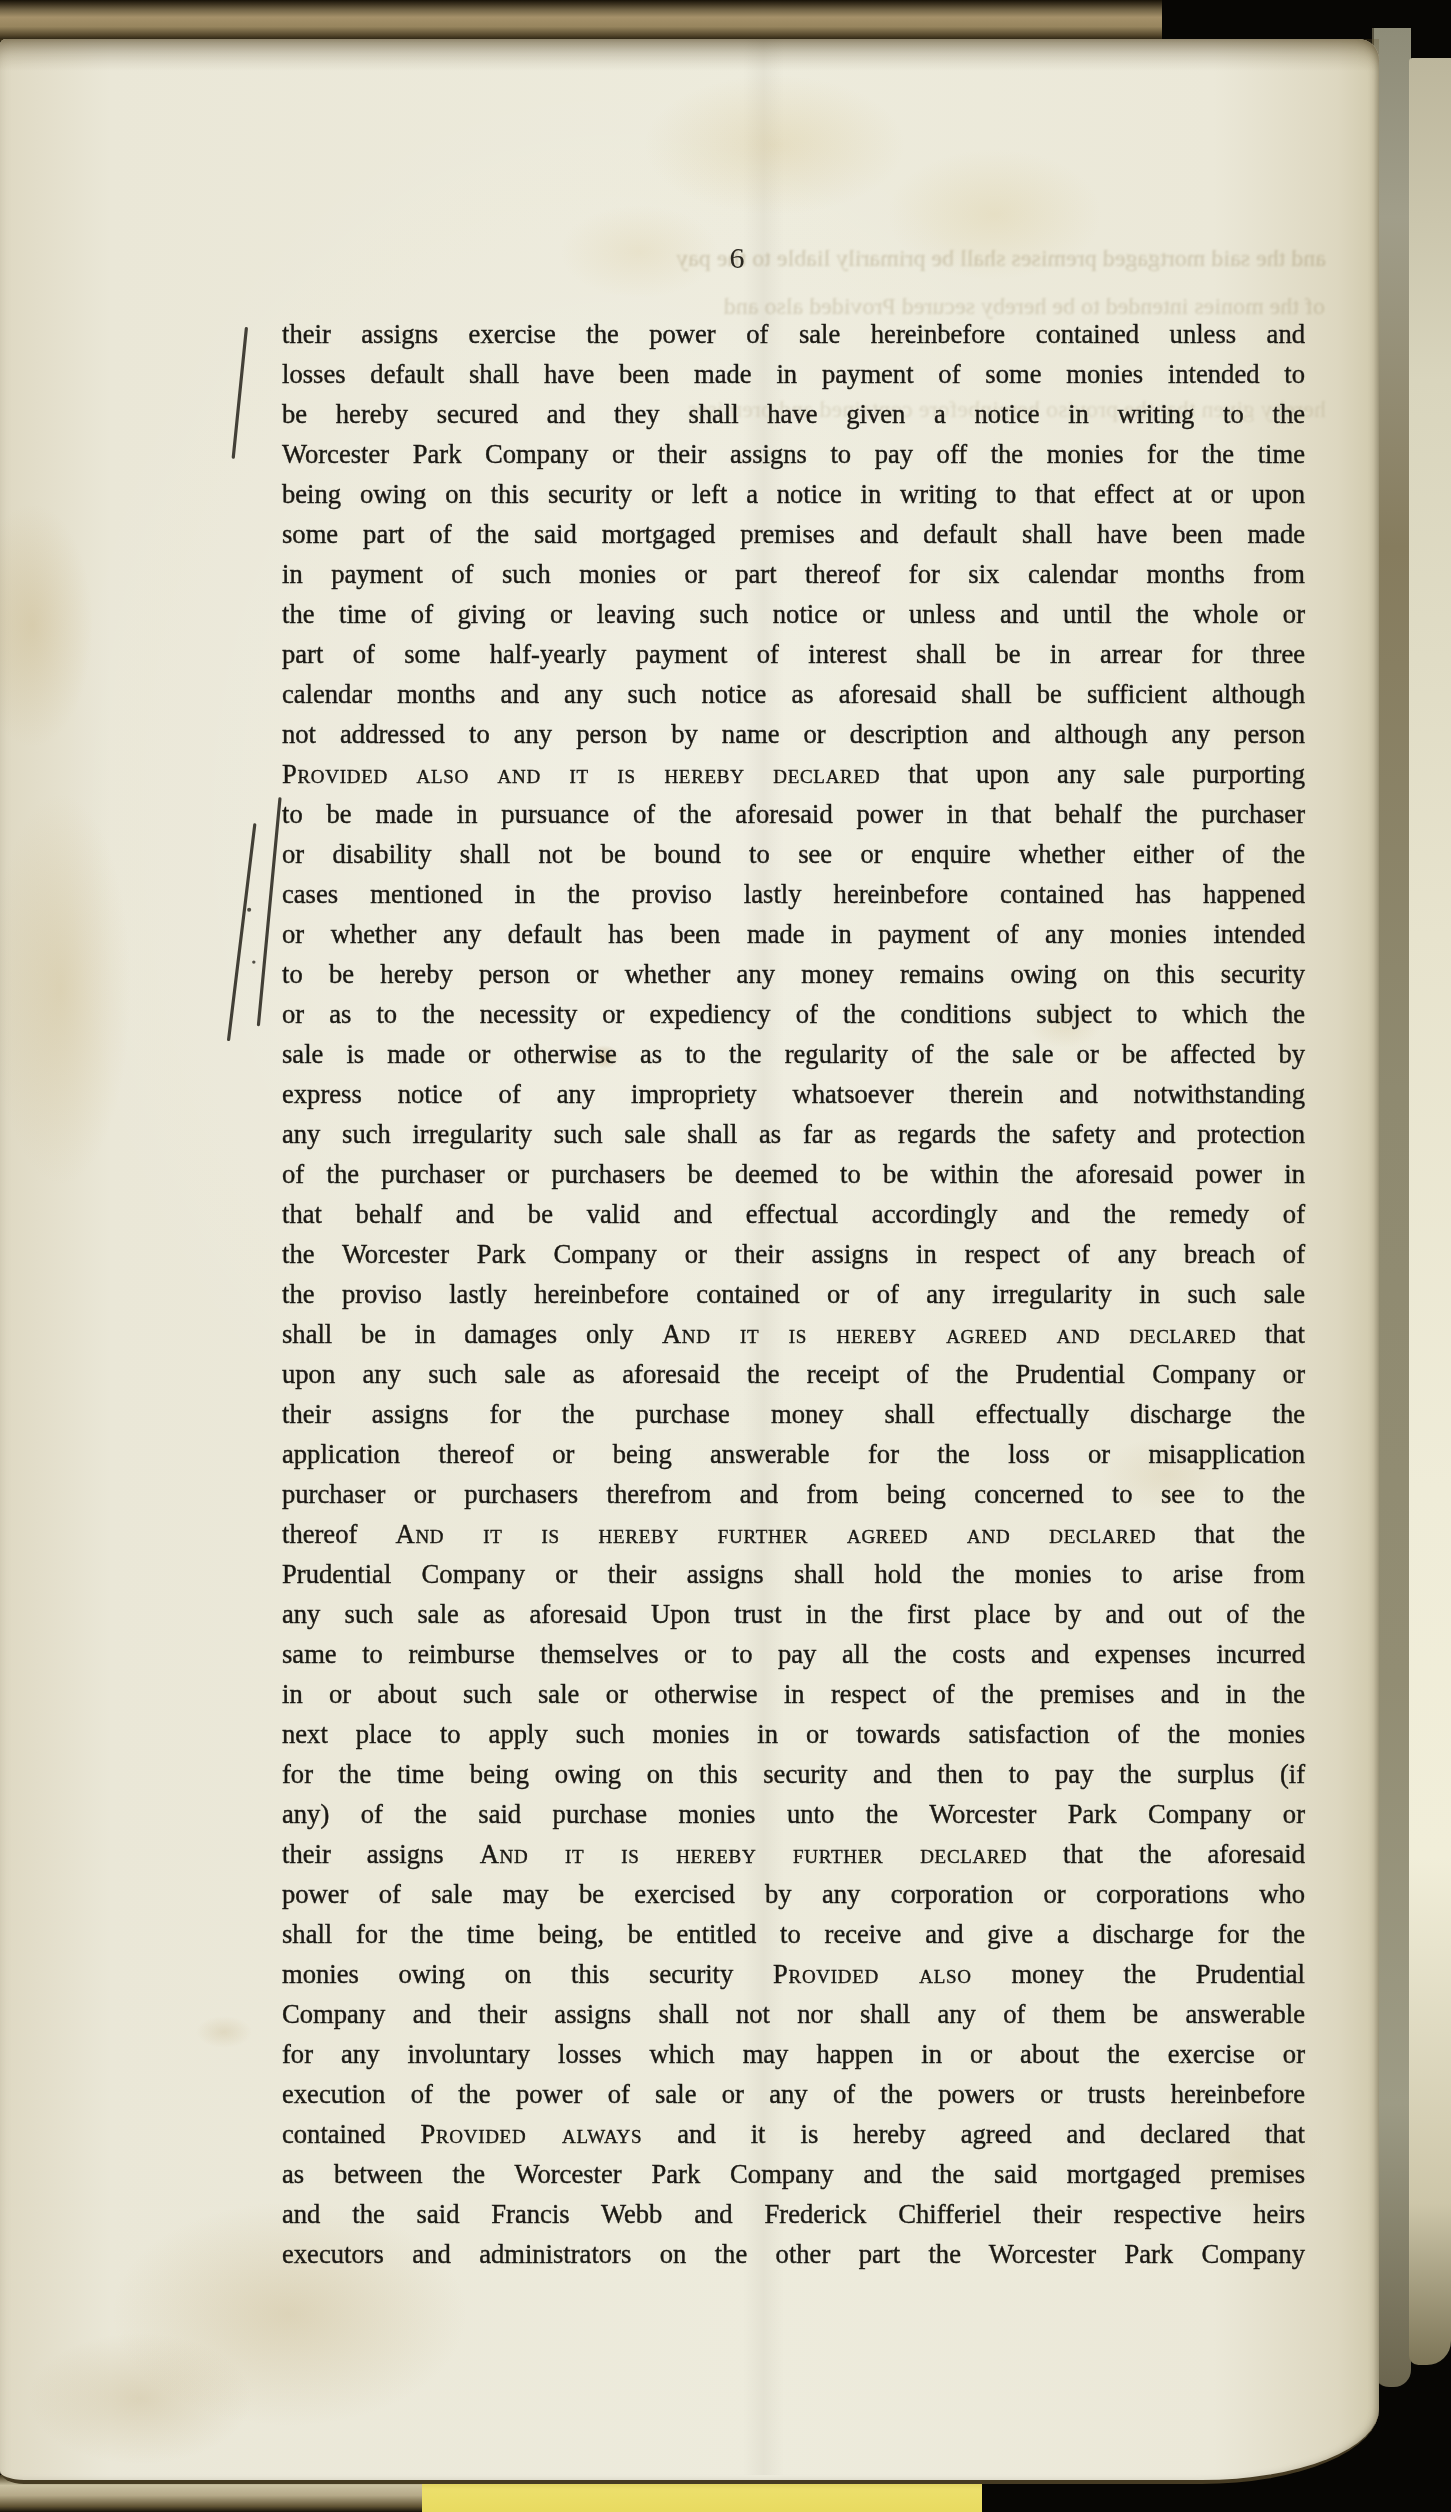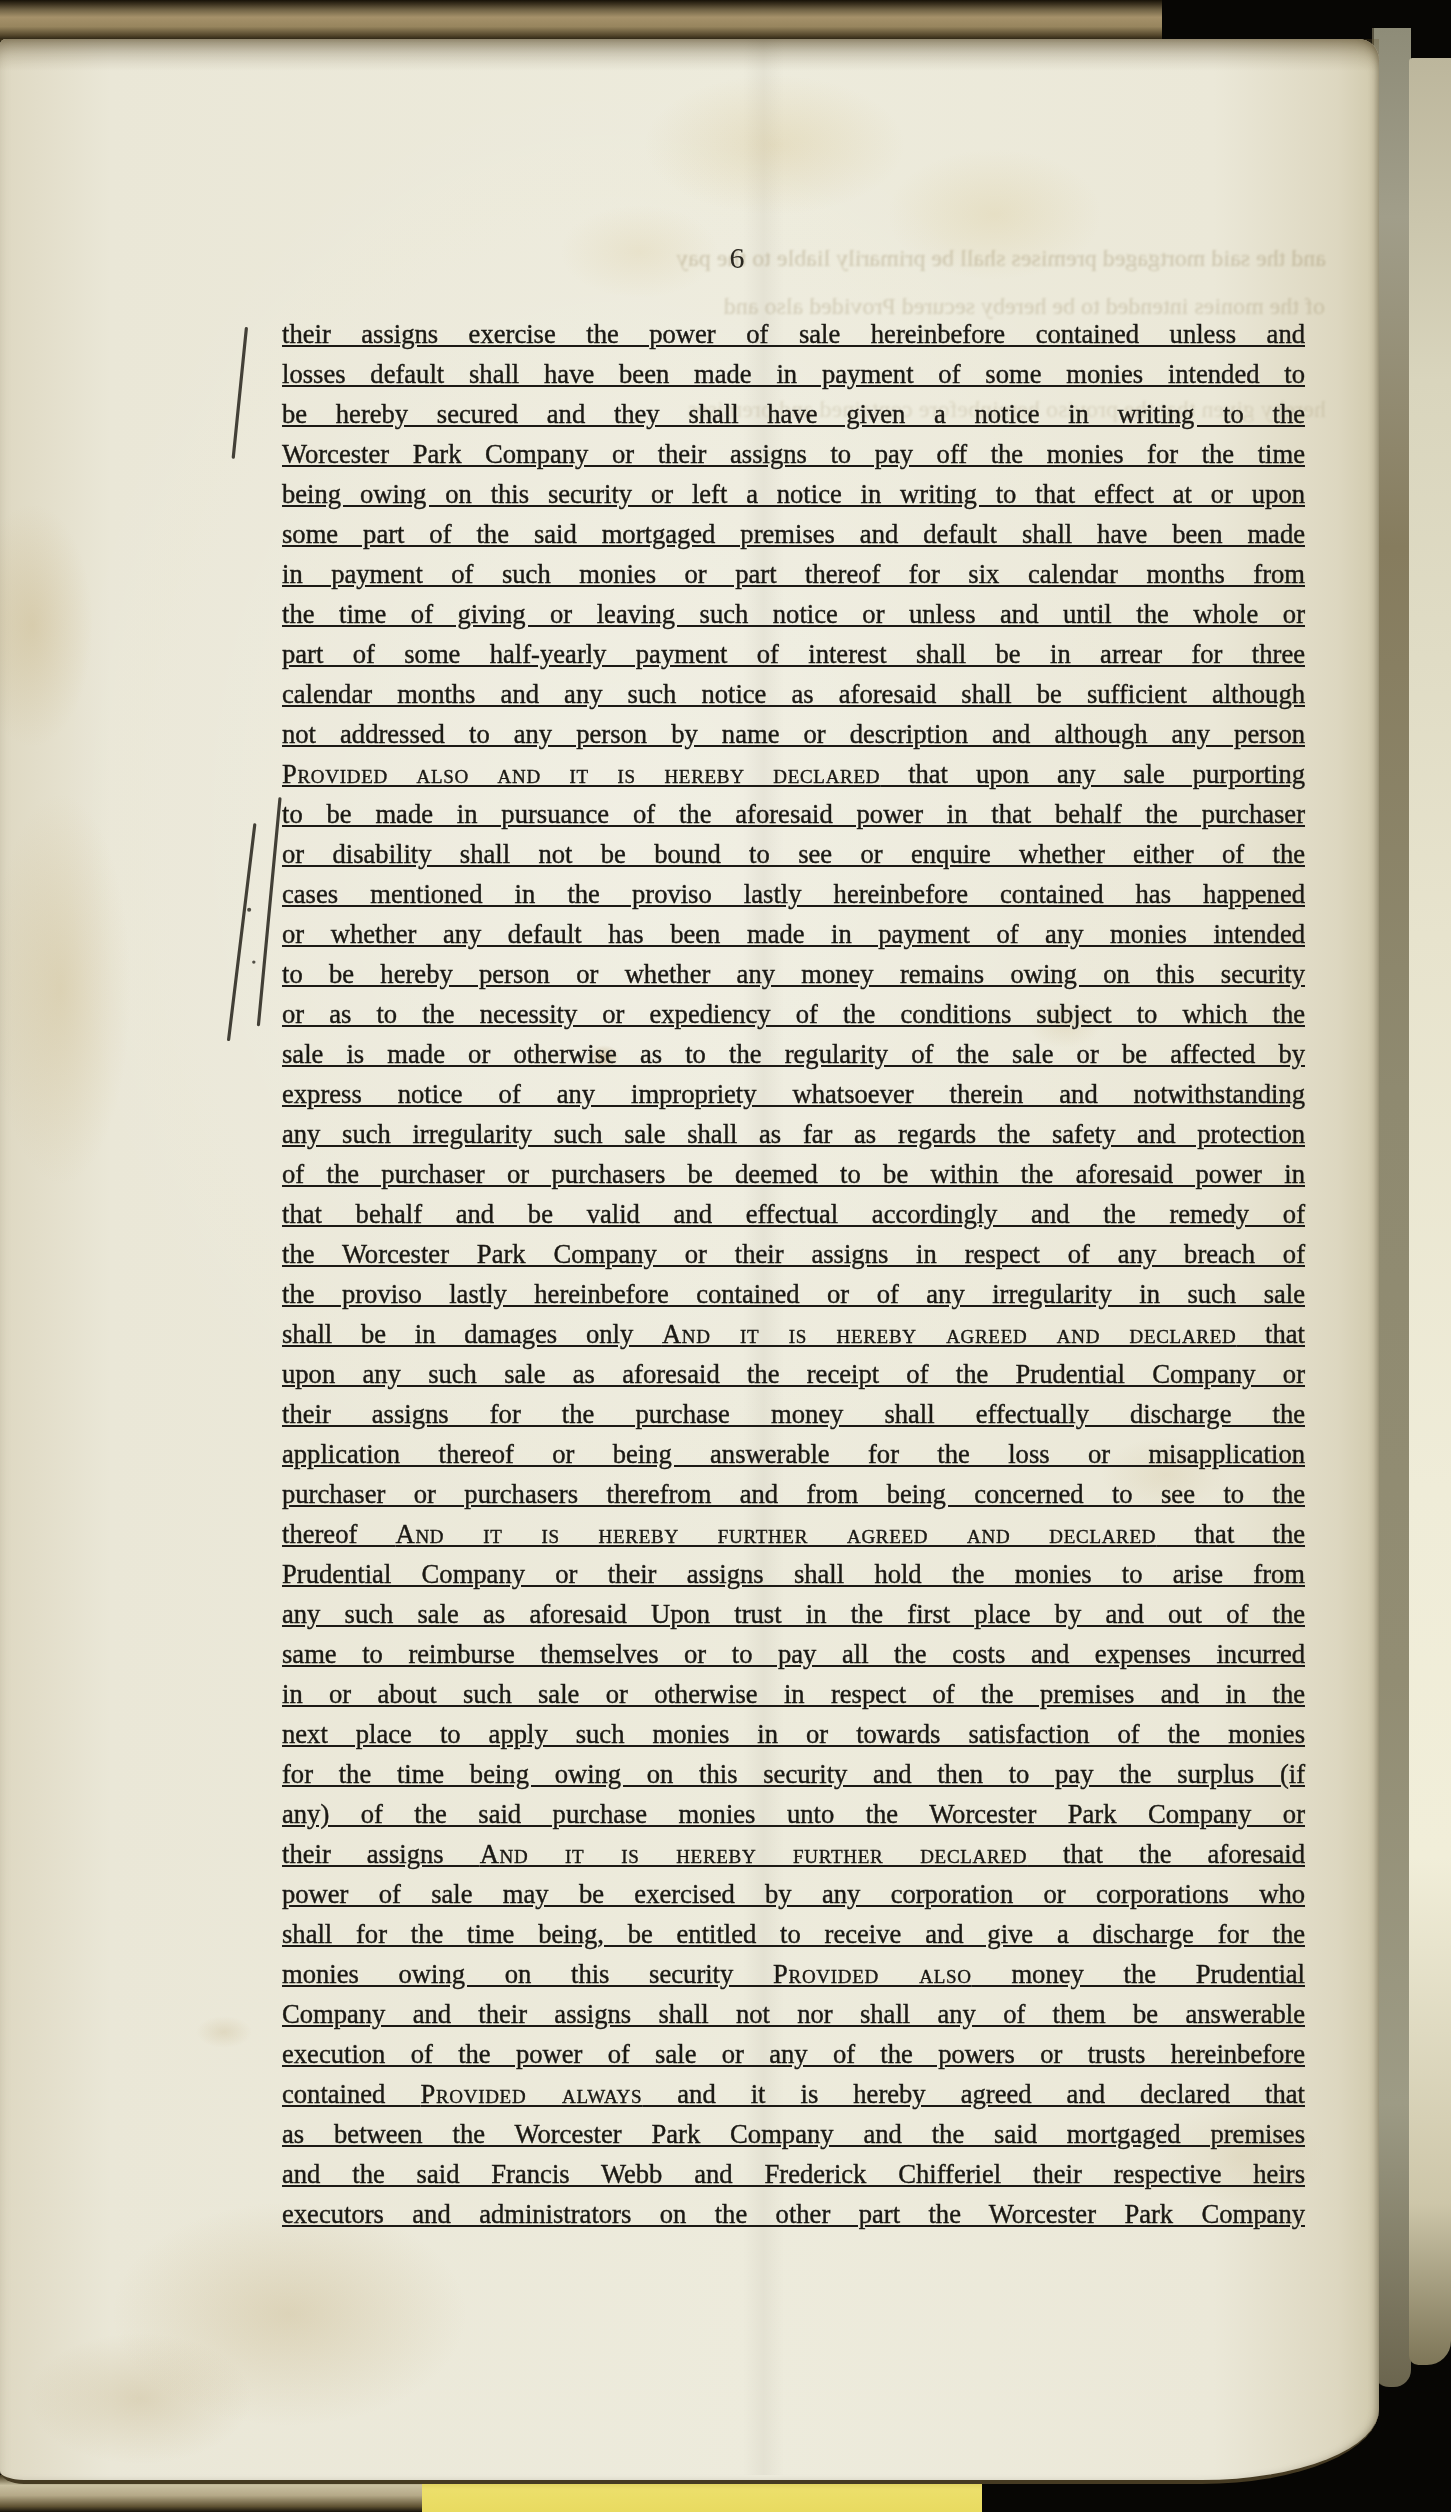--- a/index.html
+++ b/index.html
@@ -56,21 +56,21 @@
   .ghost{position:absolute;transform:scaleX(-1);color:rgba(128,110,66,.55);
     filter:blur(1.3px);font-size:24px;white-space:nowrap;pointer-events:none;}
   .g1{left:747px;top:245px;width:579px;opacity:.55;}
   .g2{left:653px;top:293px;width:672px;opacity:.45;}
   .g3{left:523px;top:396px;width:803px;opacity:.30;}
   
   .page-number{position:absolute;left:709px;top:241px;width:56px;text-align:center;
     font-size:30px;color:#2a2720;}
   .text-block{position:absolute;left:282px;top:314px;width:1023px;color:#1b1914;
     font-size:26.6px;-webkit-text-stroke:0.4px #1b1914;}
-  .line{height:40px;line-height:40px;text-align:justify;text-align-last:justify;text-decoration:underline;}
+  .line{height:40px;line-height:40px;text-align:justify;text-align-last:justify;}
   .sc{font-variant:small-caps;letter-spacing:0.7px;}
   .marks{position:absolute;left:0;top:0;pointer-events:none;}
 </style>
 </head>
 <body>
 
 <div class="scene">
 
   <div class="prev-top"></div>
 
@@ -140,20 +140,21 @@
       <div class="line">same to reimburse themselves or to pay all the costs and expenses incurred</div>
       <div class="line">in or about such sale or otherwise in respect of the premises and in the</div>
       <div class="line">next place to apply such monies in or towards satisfaction of the monies</div>
       <div class="line">for the time being owing on this security and then to pay the surplus (if</div>
       <div class="line">any) of the said purchase monies unto the Worcester Park Company or</div>
       <div class="line"><span>their assigns </span><span class="sc">And it is hereby further declared</span><span> that the aforesaid</span></div>
       <div class="line">power of sale may be exercised by any corporation or corporations who</div>
       <div class="line">shall for the time being, be entitled to receive and give a discharge for the</div>
       <div class="line"><span>monies owing on this security </span><span class="sc">Provided also</span><span> money the Prudential</span></div>
       <div class="line">Company and their assigns shall not nor shall any of them be answerable</div>
+      <div class="line">for any involuntary losses which may happen in or about the exercise or</div>
       <div class="line">execution of the power of sale or any of the powers or trusts hereinbefore</div>
       <div class="line"><span>contained </span><span class="sc">Provided always</span><span> and it is hereby agreed and declared that</span></div>
       <div class="line">as between the Worcester Park Company and the said mortgaged premises</div>
       <div class="line">and the said Francis Webb and Frederick Chifferiel their respective heirs</div>
       <div class="line">executors and administrators on the other part the Worcester Park Company</div>
     </div>
 
   <svg class="marks" width="1451" height="2512" viewBox="0 0 1555 2692">
     <g stroke="#2b2820" stroke-width="3.4" fill="none" stroke-linecap="round" opacity="0.88">
       <path d="M 264 352 Q 257 420 250 490"></path>

